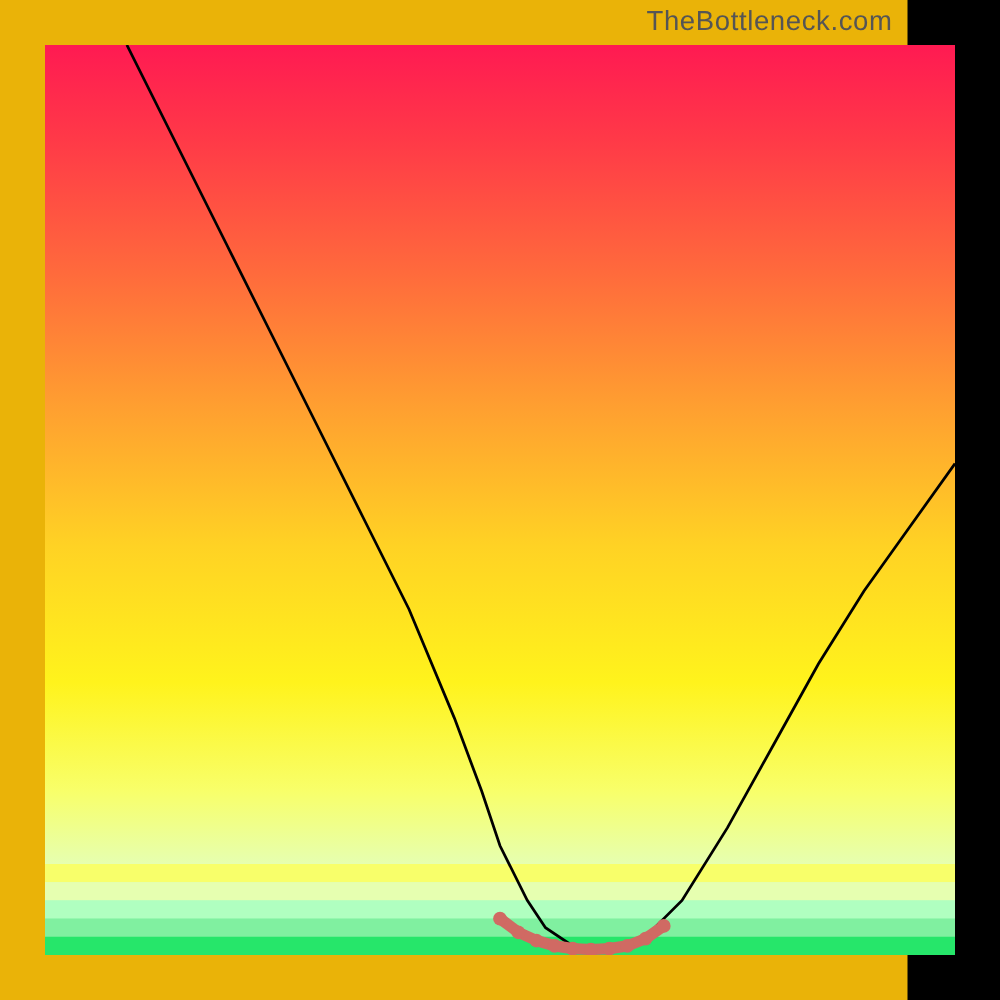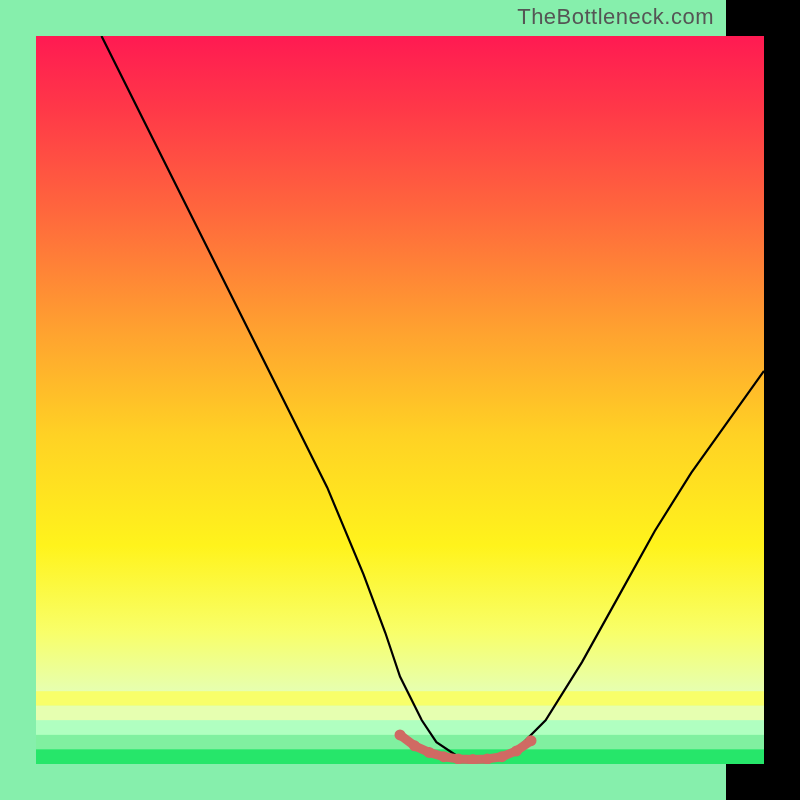--- a/index.html
+++ b/index.html
@@ -8,21 +8,21 @@
     width: 800px;
     height: 800px;
     background: #000;
     overflow: hidden;
     font-family: Arial, Helvetica, sans-serif;
   }
   .frame {
     position: relative;
     width: 726px;
     height: 800px;
-    background: #86efac;
+    background: #eab308;
   }
   .watermark {
     position: absolute;
     top: 4px;
     right: 12px;
     color: #555;
     font-size: 22px;
     font-weight: 500;
     letter-spacing: 0.5px;
     z-index: 10;

